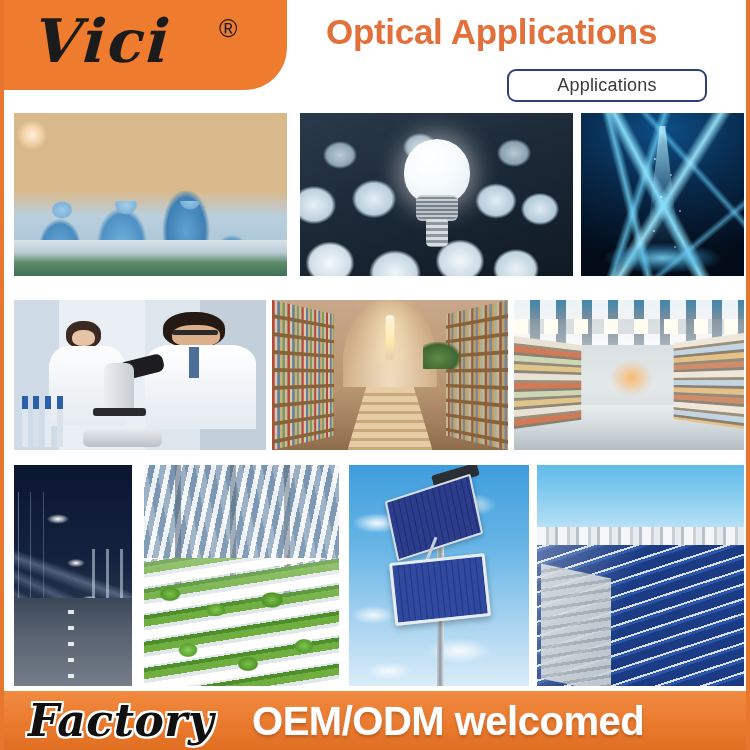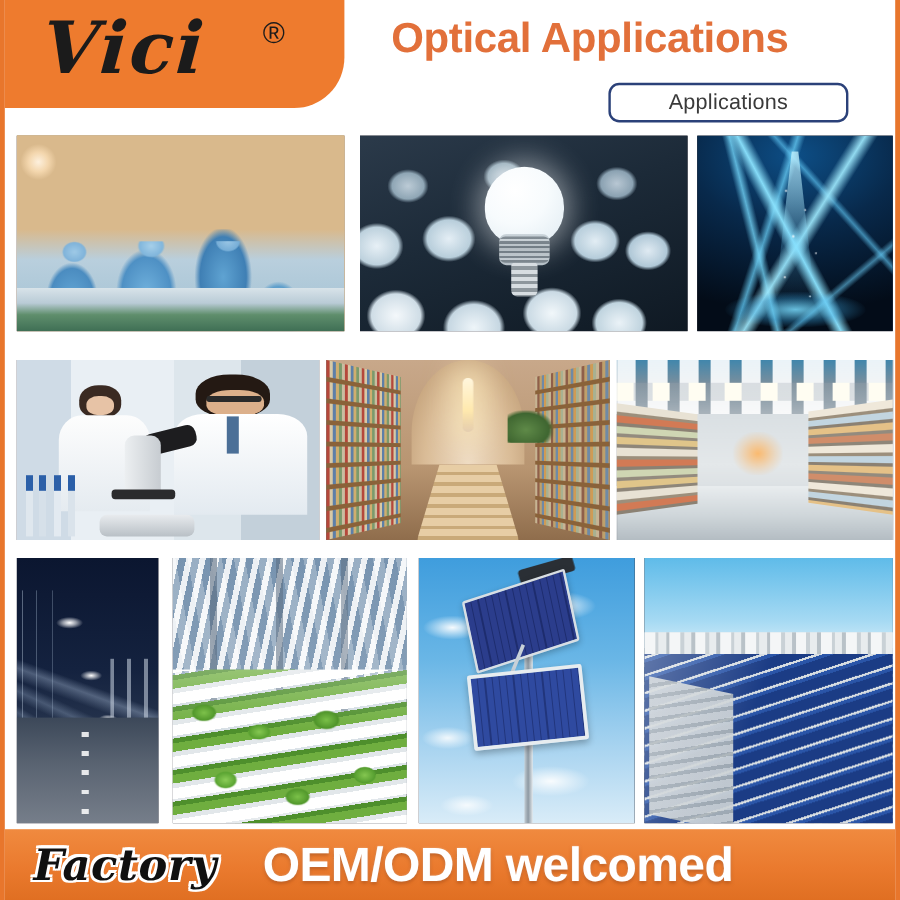--- a/index.html
+++ b/index.html
@@ -459,21 +459,21 @@
   
   .footer{
     position:absolute;left:-4px;top:691px;width:750px;height:59px;
     background:linear-gradient(180deg,#f08a3f 0%,#ea7a2e 55%,#e06f22 100%);
     display:flex;align-items:center;
   }
   .footer-factory{
     margin-left:28px;
     font-family:"DejaVu Serif", serif;
     font-style:italic;font-weight:bold;
-    font-size:36px;line-height:46px;
+    font-size:44px;line-height:46px;
     color:#101010;
     text-shadow:
       -2px -2px 0 #fff, 2px -2px 0 #fff, -2px 2px 0 #fff, 2px 2px 0 #fff,
       0 -2px 0 #fff, 0 2px 0 #fff, -2px 0 0 #fff, 2px 0 0 #fff;
     letter-spacing:0.5px;
   }
   .footer-oem{
     margin-left:38px;
     font-family:"Liberation Sans", sans-serif;
     font-weight:bold;font-size:40px;line-height:44px;

